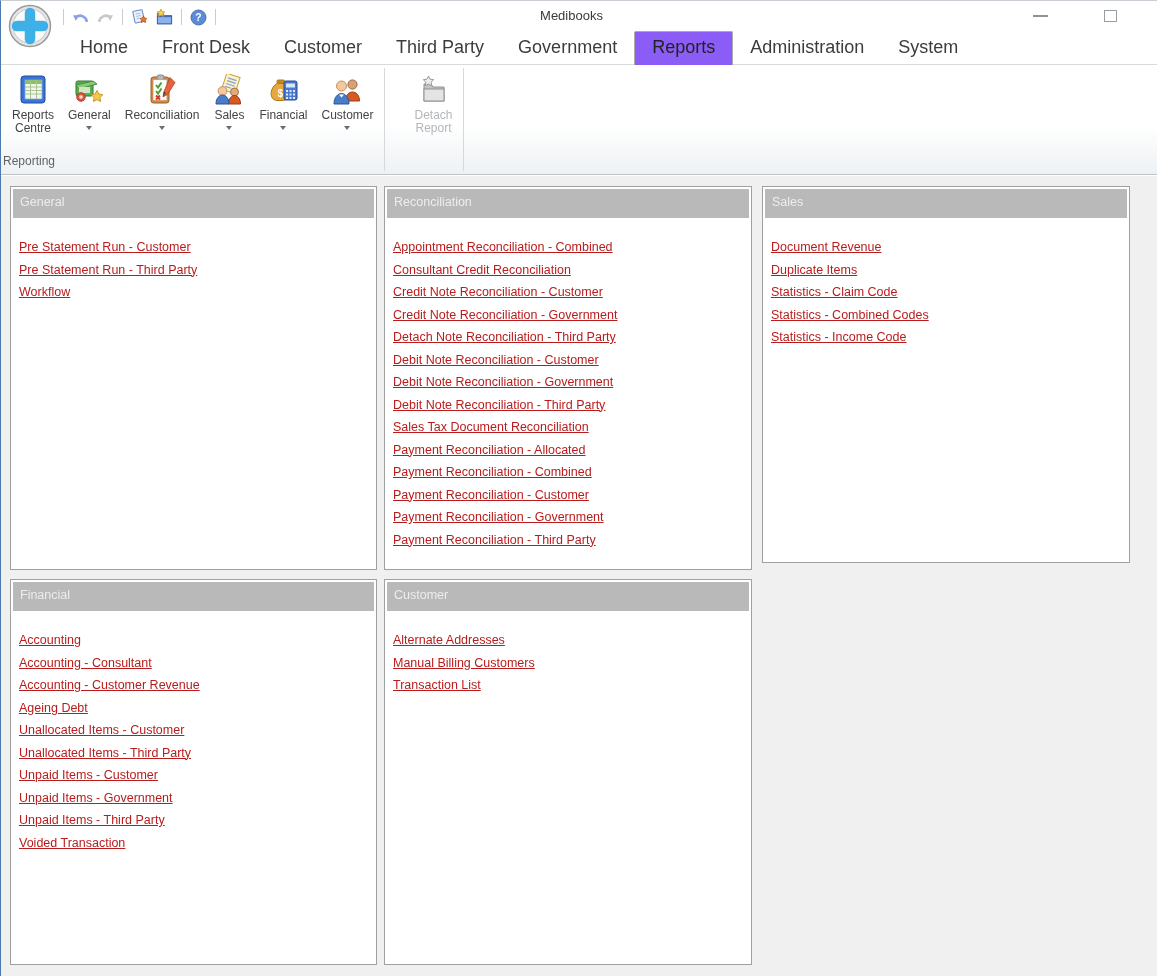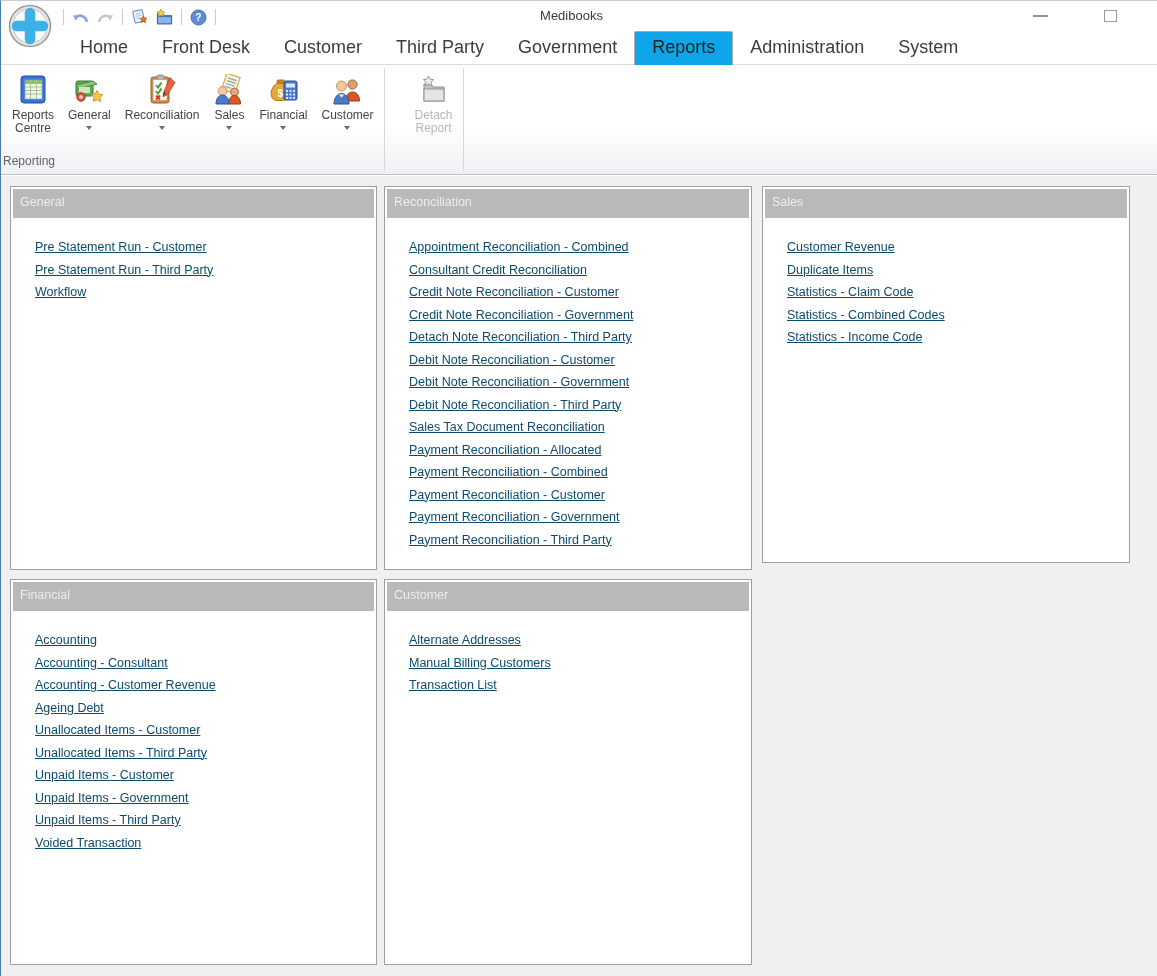--- a/index.html
+++ b/index.html
@@ -16,21 +16,21 @@
   .qat-sep{width:1px;height:16px;background:#c9ccd2;margin:0 4px;}
   .title{position:absolute;left:0;right:15px;top:7px;text-align:center;font-size:13px;color:#3a3a3a;}
   .win-controls{position:absolute;right:38px;top:0;height:30px;display:flex;gap:52px;align-items:center;z-index:6;}
   .win-btn{display:flex;align-items:center;justify-content:center;width:18px;height:20px;}
   .glyph-min{display:block;width:15px;height:0;border-top:2px solid #8f9296;}
   .glyph-max{display:block;width:13px;height:12px;border:1.5px solid #9a9da0;box-sizing:border-box;}
 
   
   .tabrow{height:33px;display:flex;align-items:flex-end;padding-left:62px;border-bottom:1px solid #d8dadc;background:#fff;position:relative;}
   .tab{padding:5px 17px 6px;font-size:18px;color:#3c3c3c;white-space:nowrap;cursor:default;}
-  .tab.selected{background:#0ea5e9;border:1px solid #ababab;border-bottom:none;border-radius:2px 2px 0 0;margin-bottom:-1px;padding-bottom:7px;color:#222;}
+  .tab.selected{background:#8b5cf6;border:1px solid #ababab;border-bottom:none;border-radius:2px 2px 0 0;margin-bottom:-1px;padding-bottom:7px;color:#222;}
 
   
   .ribbon{height:110px;background:linear-gradient(180deg,#ffffff 55%,#eef1f4);border-bottom:1px solid #bfc3c7;
     display:flex;align-items:stretch;padding-left:2px;box-sizing:border-box;}
   .ribbon-group{display:flex;flex-direction:column;}
   .group-buttons{display:flex;align-items:flex-start;flex:1;padding:6px 2px 0;}
   .group-caption{font-size:12px;color:#5f6368;padding:0 0 5px;min-height:15px;}
   .ribbon-sep{width:1px;background:#d6d8da;margin:3px 1px;}
   .ribbon-btn{display:flex;flex-direction:column;align-items:center;padding:3px 7px;font-size:12px;color:#444;
     line-height:13px;text-align:center;cursor:default;}
@@ -42,21 +42,21 @@
   
   .content{position:absolute;left:0;top:175px;right:0;bottom:0;background:#f0f0f0;}
   .panel{position:absolute;background:#fff;border:1px solid #a0a0a0;box-sizing:border-box;overflow:hidden;}
   .panel-general{left:9px;top:10px;width:367px;height:384px;}
   .panel-reconciliation{left:383px;top:10px;width:368px;height:384px;}
   .panel-sales{left:761px;top:10px;width:368px;height:377px;}
   .panel-financial{left:9px;top:403px;width:367px;height:386px;}
   .panel-customer{left:383px;top:403px;width:368px;height:386px;}
   .panel-header{margin:2px;height:29px;background:#b9b9b9;color:#ededed;font-size:12.5px;padding:6px 0 0 7px;box-sizing:border-box;}
   .panel-links{padding:21px 10px 0 8px;display:flex;flex-direction:column;align-items:flex-start;}
-  .report-link{font-size:12.5px;color:#0c4a6e;text-decoration:underline;margin:0 0 9px 16px;line-height:13.5px;white-space:nowrap;cursor:pointer;}
+  .report-link{font-size:12.5px;color:#b91c1c;text-decoration:underline;margin:0 0 9px 0;line-height:13.5px;white-space:nowrap;cursor:pointer;}
 </style>
 </head>
 <body>
 
 <div class="window">
 
   <div class="titlebar">
     <div class="app-btn">
       <svg viewBox="0 0 44 44">
           <circle cx="22" cy="22" r="20.5" fill="#e4e4e4" stroke="#9a9a9a" stroke-width="1.5"></circle>
@@ -245,21 +245,21 @@
           <a class="report-link" href="#">Payment Reconciliation - Allocated</a>
           <a class="report-link" href="#">Payment Reconciliation - Combined</a>
           <a class="report-link" href="#">Payment Reconciliation - Customer</a>
           <a class="report-link" href="#">Payment Reconciliation - Government</a>
           <a class="report-link" href="#">Payment Reconciliation - Third Party</a>
         </div>
     </div>
     <div class="panel panel-sales">
       <div class="panel-header"><span>Sales</span></div>
       <div class="panel-links">
-          <a class="report-link" href="#">Customer Revenue</a>
+          <a class="report-link" href="#">Document Revenue</a>
           <a class="report-link" href="#">Duplicate Items</a>
           <a class="report-link" href="#">Statistics - Claim Code</a>
           <a class="report-link" href="#">Statistics - Combined Codes</a>
           <a class="report-link" href="#">Statistics - Income Code</a>
         </div>
     </div>
     <div class="panel panel-financial">
       <div class="panel-header"><span>Financial</span></div>
       <div class="panel-links">
           <a class="report-link" href="#">Accounting</a>

